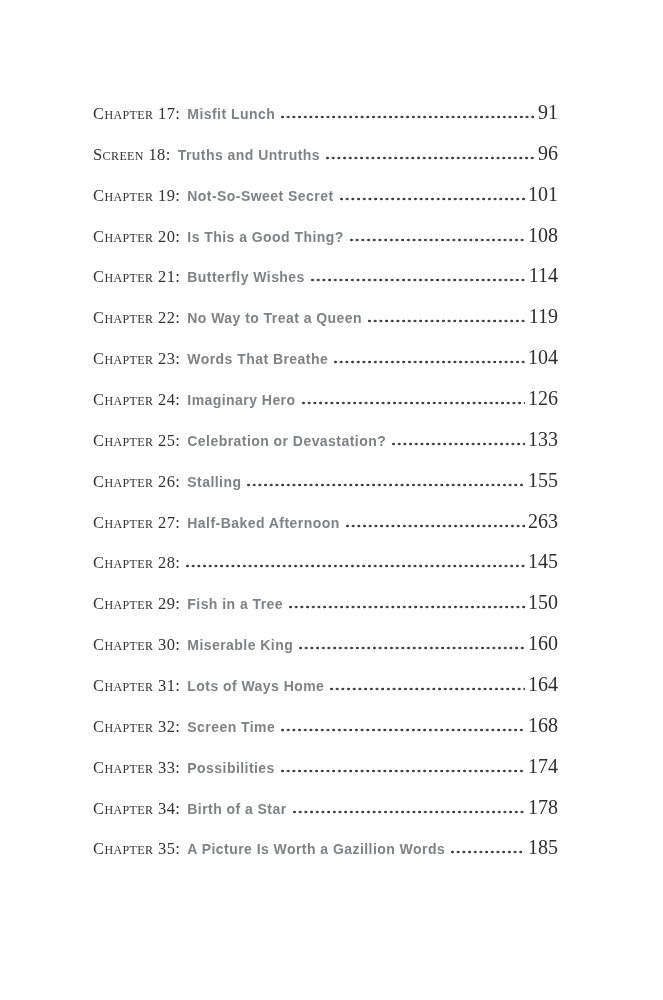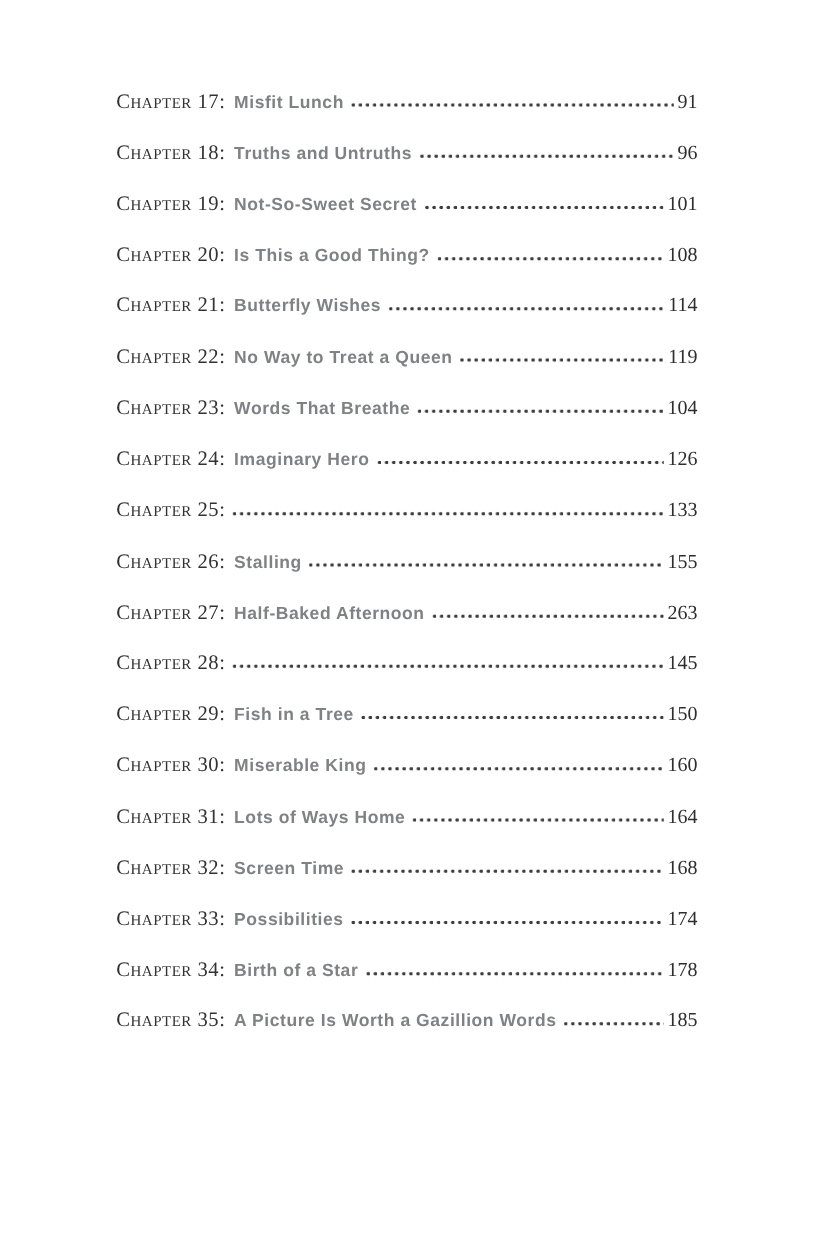--- a/index.html
+++ b/index.html
@@ -7,21 +7,21 @@
     width: 663px;
     height: 1000px;
     background: #ffffff;
     overflow: hidden;
     font-family: "Liberation Serif", serif;
   }
   .page {
     width: 663px;
     height: 1000px;
     background: #ffffff;
-    padding: 60px 105px 0 93px;
+    padding: 90px 105px 0 93px;
   }
   .toc-list {
     display: block;
   }
   .toc-row {
     display: flex;
     align-items: baseline;
     height: 40.87px;
     padding-top: 11px;
     white-space: nowrap;
@@ -48,40 +48,40 @@
     height: 4px;
     margin: 0 3px 0 6px;
     align-self: baseline;
     background-image: radial-gradient(circle at 1.6px 2px, #3c3c3c 1.15px, rgba(0,0,0,0) 1.65px);
     background-size: 5.7px 4px;
     background-repeat: repeat-x;
     background-position: left bottom;
   }
   .page-number {
     font-family: "Liberation Serif", serif;
-    font-size: 16px;
+    font-size: 20px;
     color: #2e2e2e;
     flex: 0 0 auto;
     text-align: right;
   }
 </style>
 </head>
 <body>
 
 <div class="page">
   <div class="toc-list">
   <div class="toc-row">
     <span class="chapter-label">Chapter 17:</span>
     <span class="chapter-title">Misfit Lunch</span>
     <span class="dot-leader"></span>
     <span class="page-number">91</span>
   </div>
 
   <div class="toc-row">
-    <span class="chapter-label">Chapter 18:</span>
+    <span class="chapter-label">Screen 18:</span>
     <span class="chapter-title">Truths and Untruths</span>
     <span class="dot-leader"></span>
     <span class="page-number">96</span>
   </div>
 
   <div class="toc-row">
     <span class="chapter-label">Chapter 19:</span>
     <span class="chapter-title">Not-So-Sweet Secret</span>
     <span class="dot-leader"></span>
     <span class="page-number">101</span>
@@ -117,20 +117,21 @@
 
   <div class="toc-row">
     <span class="chapter-label">Chapter 24:</span>
     <span class="chapter-title">Imaginary Hero</span>
     <span class="dot-leader"></span>
     <span class="page-number">126</span>
   </div>
 
   <div class="toc-row">
     <span class="chapter-label">Chapter 25:</span>
+    <span class="chapter-title">Celebration or Devastation?</span>
     <span class="dot-leader"></span>
     <span class="page-number">133</span>
   </div>
 
   <div class="toc-row">
     <span class="chapter-label">Chapter 26:</span>
     <span class="chapter-title">Stalling</span>
     <span class="dot-leader"></span>
     <span class="page-number">155</span>
   </div>

